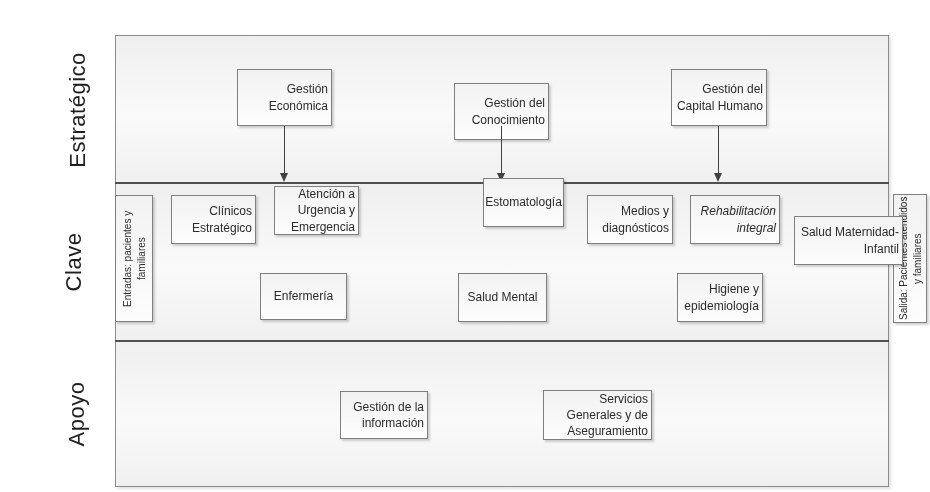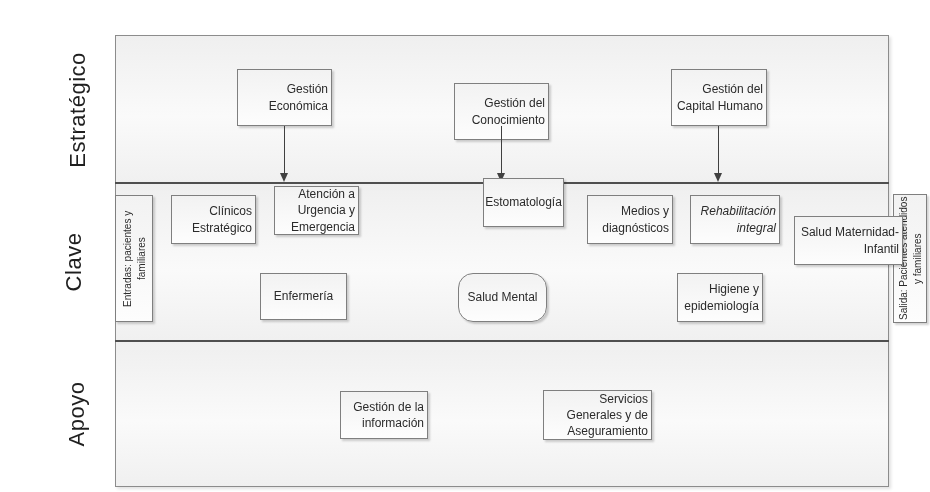--- a/index.html
+++ b/index.html
@@ -79,19 +79,19 @@
   </div>
 
   <div class="box" style="left:171px;top:195px;width:85px;height:49px;">Clínicos Estratégico</div>
   <div class="box" style="left:274px;top:186px;width:85px;height:49px;">Atención a Urgencia y Emergencia</div>
   <div class="box" style="left:483px;top:178px;width:81px;height:49px;">Estomatología</div>
   <div class="box" style="left:587px;top:195px;width:86px;height:49px;">Medios y diagnósticos</div>
   <div class="box" style="left:690px;top:195px;width:90px;height:49px;font-style:italic;">Rehabilitación integral</div>
   <div class="box" style="left:794px;top:195px;width:109px;height:49px;margin-top:21px;">Salud Maternidad-Infantil</div>
 
   <div class="box" style="left:260px;top:273px;width:87px;height:47px;">Enfermería</div>
-  <div class="box" style="left:458px;top:273px;width:89px;height:49px;border-radius:15px;">Salud Mental</div>
+  <div class="box" style="left:458px;top:273px;width:89px;height:49px;">Salud Mental</div>
   <div class="box" style="left:677px;top:273px;width:86px;height:49px;">Higiene y epidemiología</div>
 
   <div class="box" style="left:340px;top:391px;width:88px;height:48px;">Gestión de la información</div>
   <div class="box" style="left:543px;top:390px;width:109px;height:50px;">Servicios Generales y de Aseguramiento</div>
 
 </div>
 
 </body></html>

